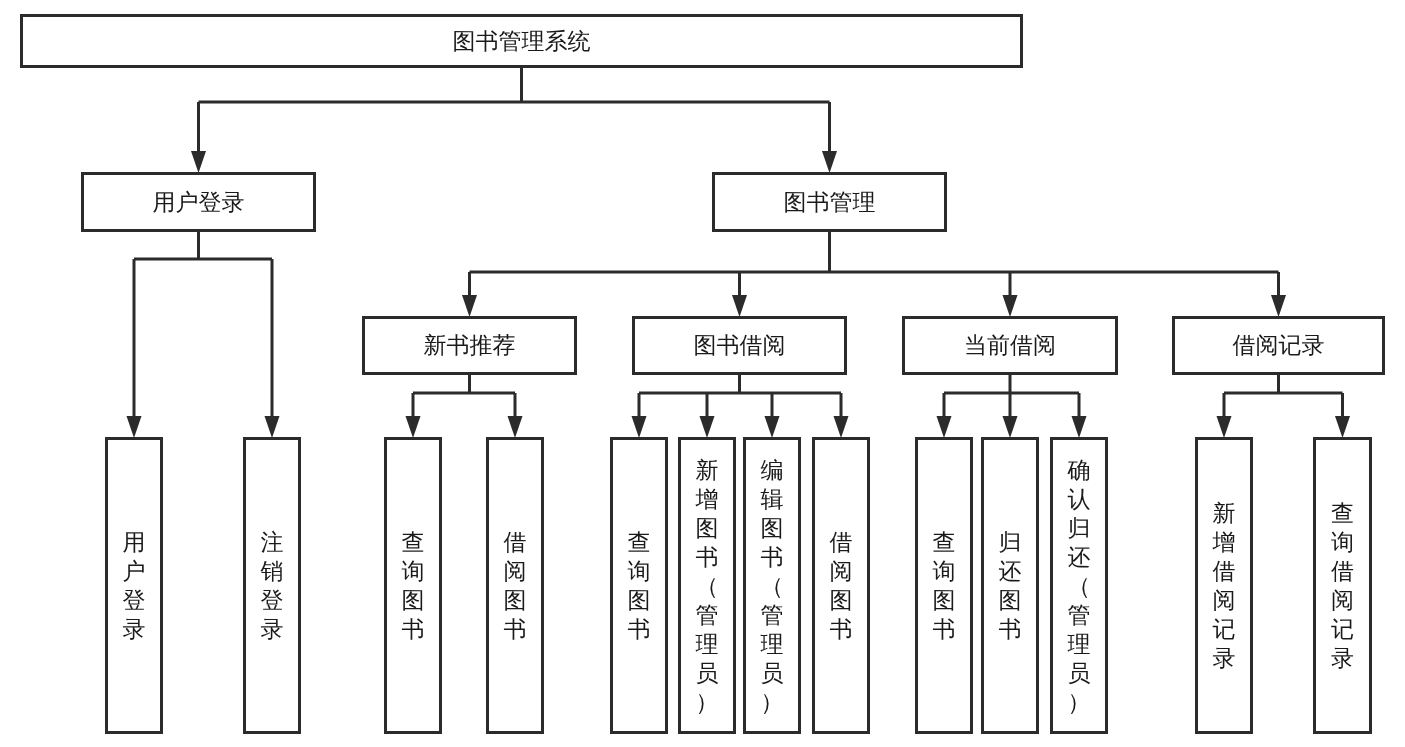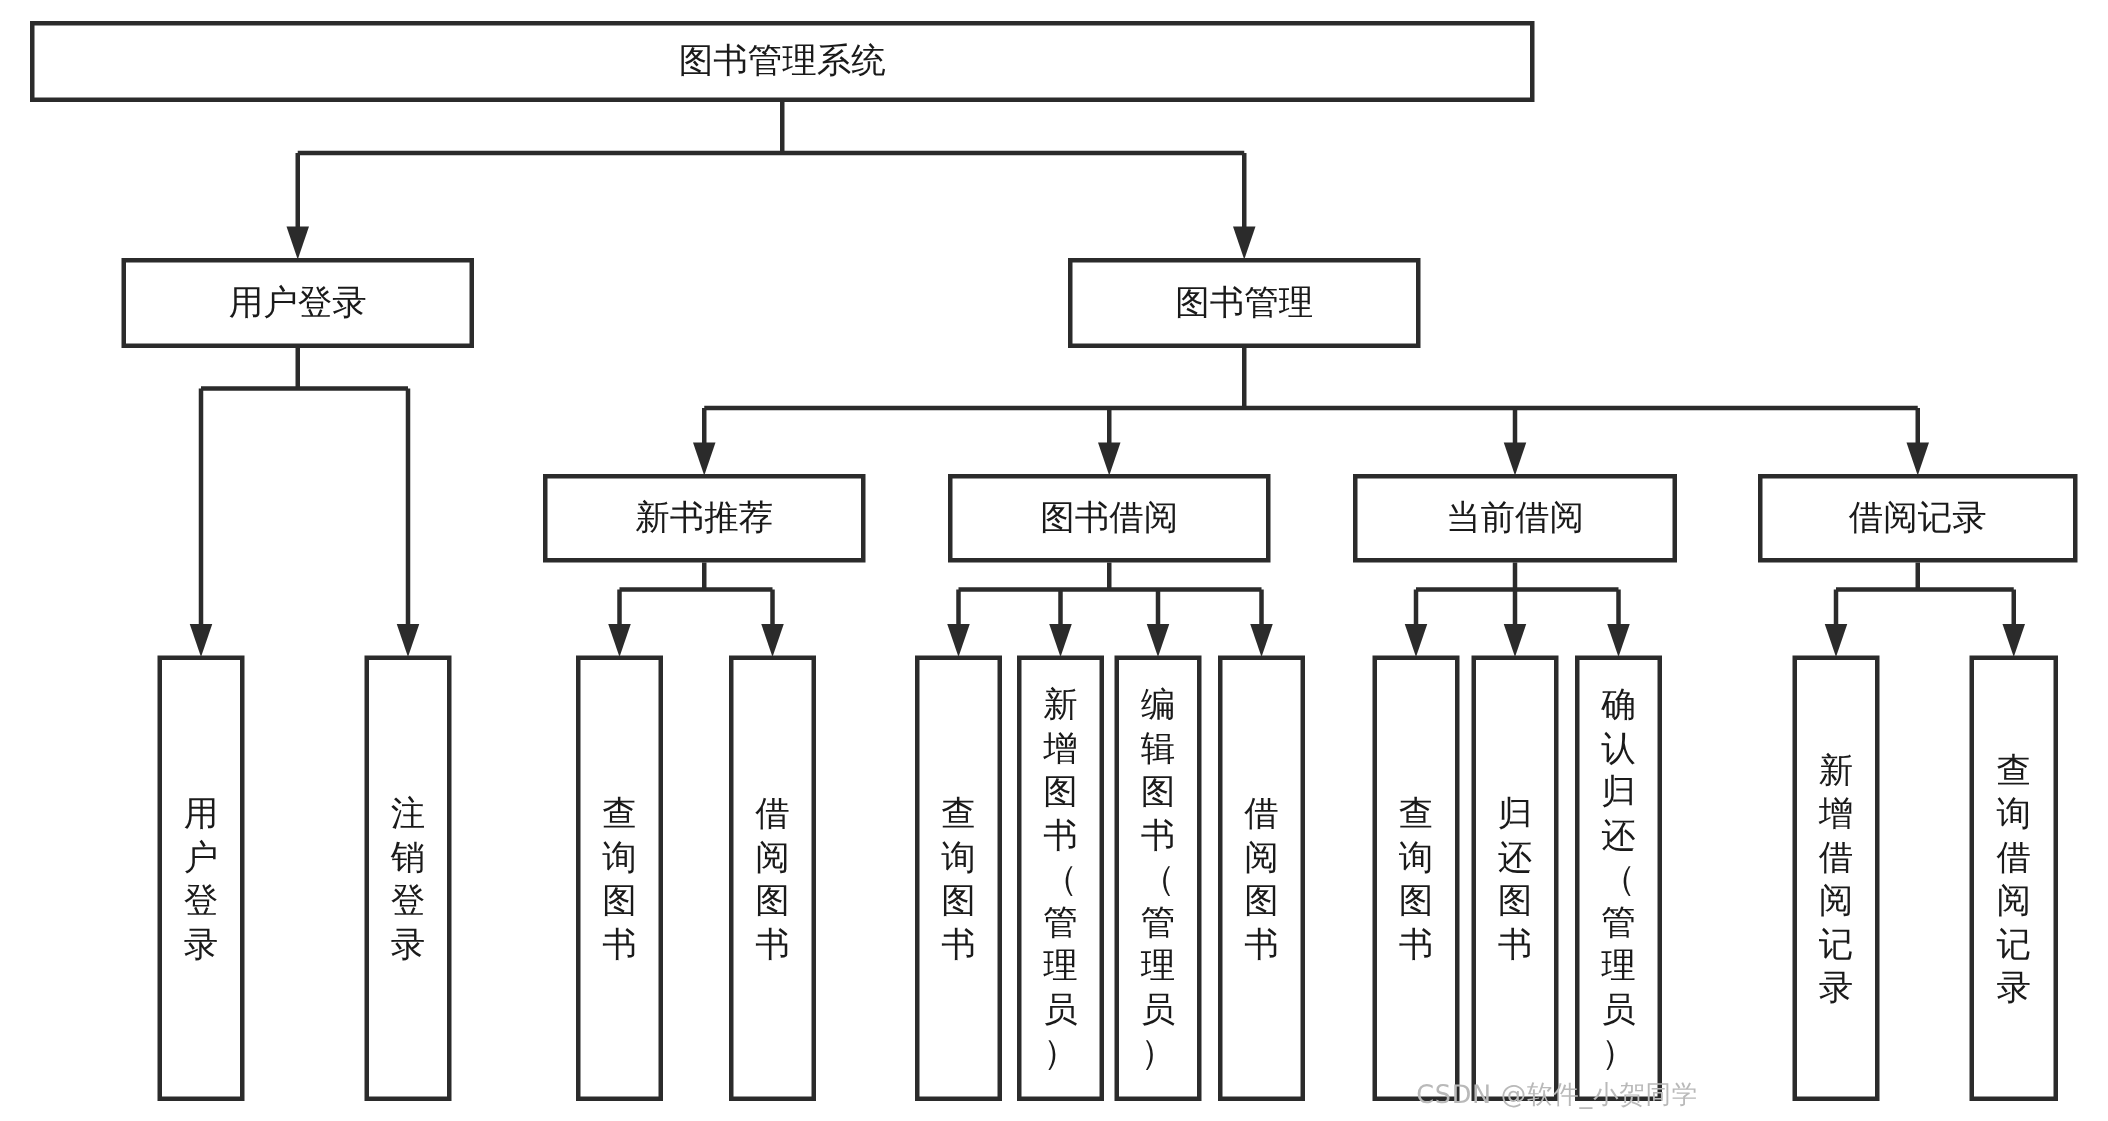--- a/index.html
+++ b/index.html
@@ -204,15 +204,14 @@
           <text x="1224" y="521.12" class="node-label-vertical"><tspan x="1224" dy="0">新</tspan><tspan x="1224" dy="29">增</tspan><tspan x="1224" dy="29">借</tspan><tspan x="1224" dy="29">阅</tspan><tspan x="1224" dy="29">记</tspan><tspan x="1224" dy="29">录</tspan></text>
         </g>
         <g>
           <rect x="1314.5" y="438.5" width="56" height="294" class="node-box"></rect>
           <text x="1342.5" y="521.12" class="node-label-vertical"><tspan x="1342.5" dy="0">查</tspan><tspan x="1342.5" dy="29">询</tspan><tspan x="1342.5" dy="29">借</tspan><tspan x="1342.5" dy="29">阅</tspan><tspan x="1342.5" dy="29">记</tspan><tspan x="1342.5" dy="29">录</tspan></text>
         </g>
       </g>
 
   </svg>
 
-  <div class="watermark">CSDN @软件_小贺同学</div>
 
 </div>
 
 </body></html>

